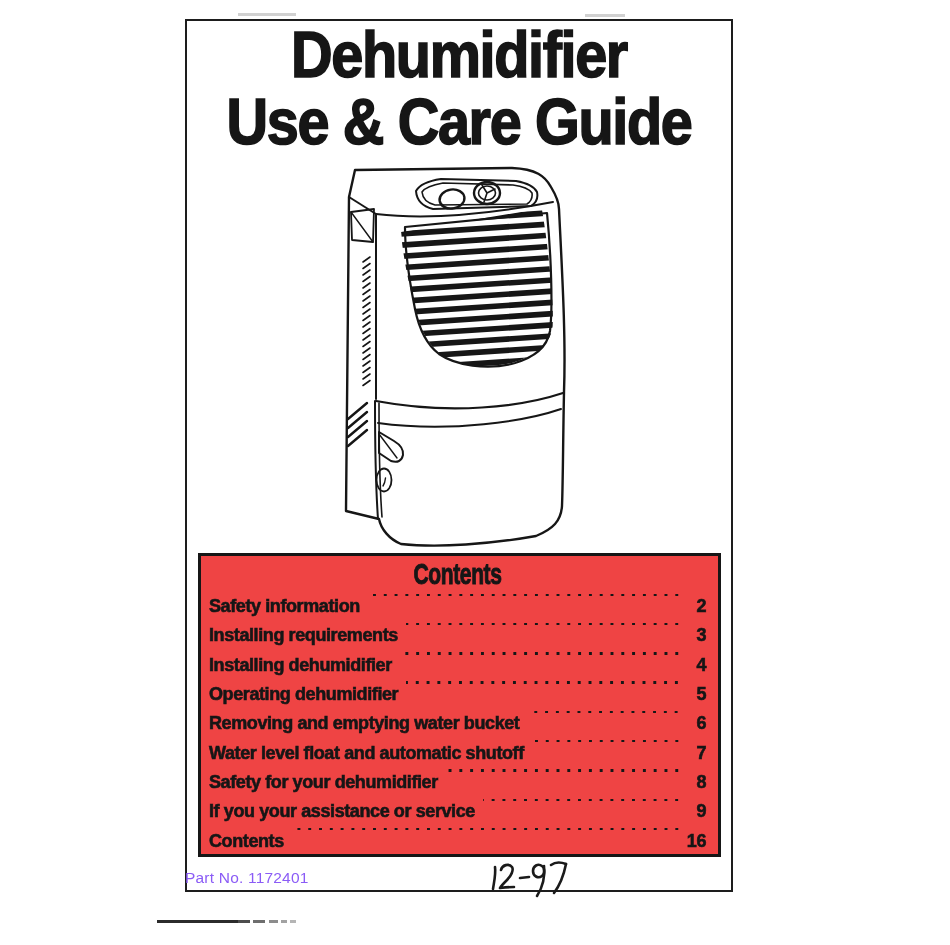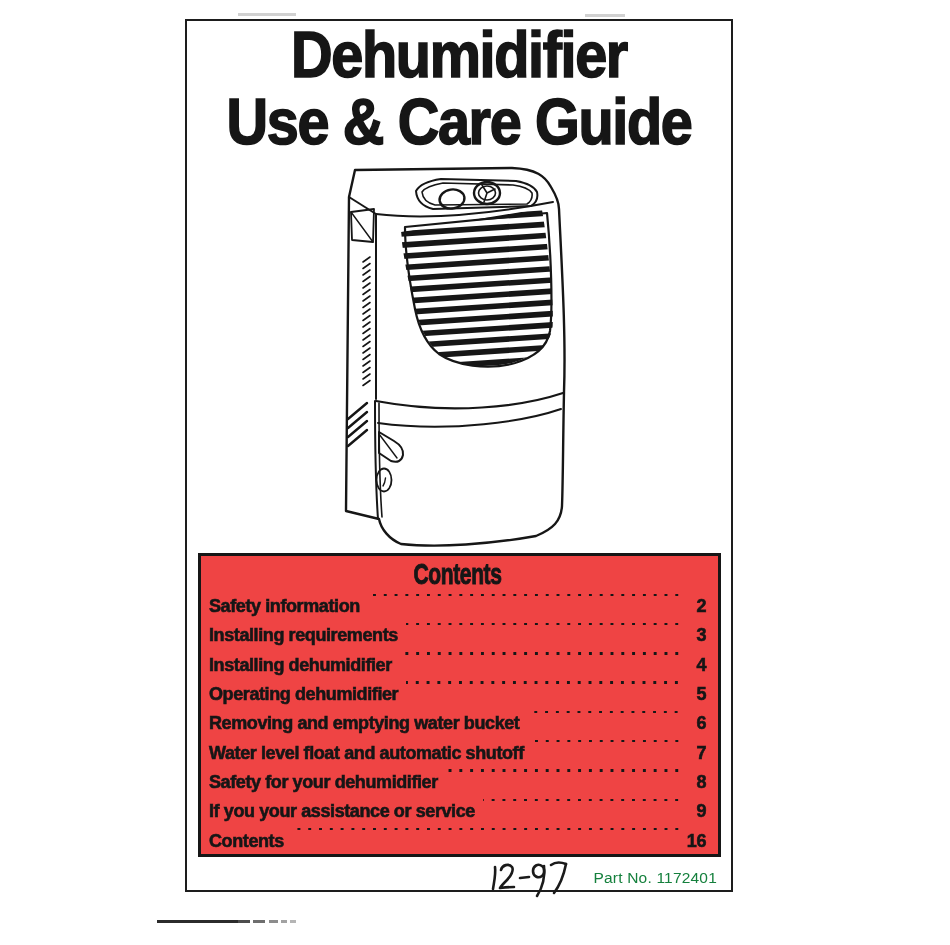--- a/index.html
+++ b/index.html
@@ -38,22 +38,22 @@
     -webkit-text-stroke:0.6px #161616;white-space:nowrap;
   }
   .toc-leader{
     flex:1;height:5px;margin:0 2px 0 8px;align-self:baseline;
     background-image:radial-gradient(circle 1.6px at 50% 50%, #161616 97%, rgba(0,0,0,0) 100%);
     background-size:10.8px 4.5px;background-repeat:repeat-x;background-position:right bottom;
   }
   .toc-page{min-width:22px;text-align:right;}
   
   .part-number{
-    position:absolute;left:185px;top:869px;width:532px;text-align:right;
-    font-size:15.5px;font-weight:400;letter-spacing:0.2px;color:#15803d;
+    position:absolute;left:185px;top:869px;width:532px;
+    font-size:15.5px;font-weight:400;letter-spacing:0.2px;color:#8b5cf6;
   }
   .handwriting{position:absolute;left:478px;top:854px;width:100px;height:52px;z-index:3;}
   .scan-line{
     position:absolute;left:157px;top:920px;width:155px;height:2.5px;
     background:linear-gradient(90deg,
       #2b2b2b 0 52%, #4d4d4d 52% 60%, #ffffff 60% 62%,
       #6e6e6e 62% 70%, #ffffff 70% 72%, #8c8c8c 72% 78%,
       #ffffff 78% 80%, #a2a2a2 80% 84%, #ffffff 84% 86%,
       #b5b5b5 86% 90%, #ffffff 90% 100%);
   }

